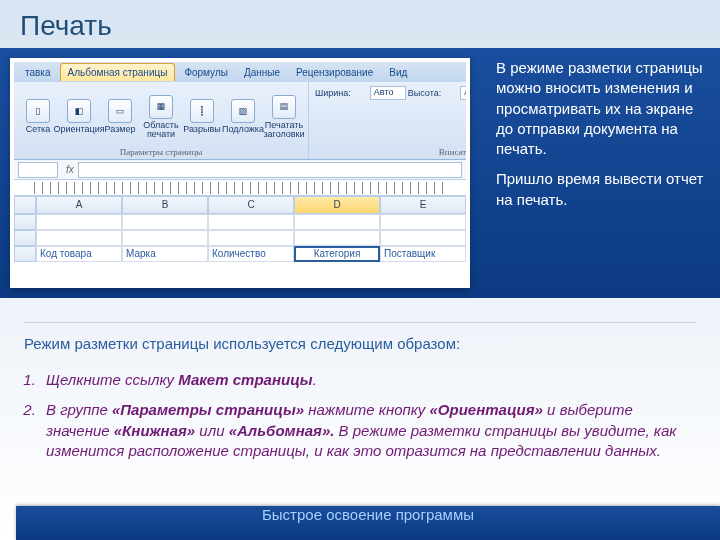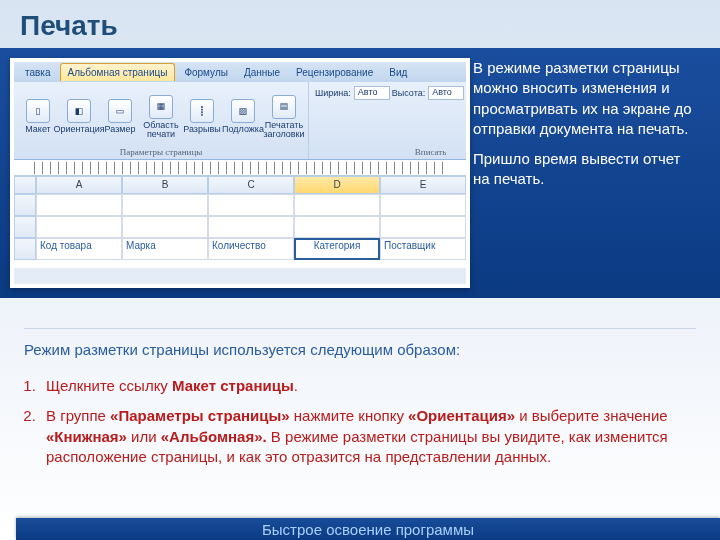--- a/index.html
+++ b/index.html
@@ -3,26 +3,26 @@
 <meta charset="utf-8">
 <style>
   * { box-sizing: border-box; margin: 0; padding: 0; }
   body {
     width: 720px; height: 540px;
     font-family: "Segoe UI", Tahoma, Arial, sans-serif;
     background: linear-gradient(to bottom, #d8e4f2 0%, #e8eef7 40%, #ffffff 100%);
     position: relative; overflow: hidden;
   }
   .title {
-    color: #1f4e79; font-size: 28px; font-weight: 700;
+    color: #1f4e79; font-size: 28px; font-weight: 400;
     padding: 10px 0 6px 20px;
   }
   .blue-band {
     background: linear-gradient(to bottom, #1a4e9e, #0b3a82);
-    height: 250px; padding: 10px; display: flex; gap: 3px;
+    height: 250px; padding: 10px; display: flex; gap: 26px;
   }
   .screenshot-wrap {
     background: #fff; border: 4px solid #fff; width: 460px; height: 230px;
     box-shadow: 0 2px 6px rgba(0,0,0,.3); overflow: hidden; flex-shrink: 0;
   }
   .right-text { color: #fff; font-size: 15px; line-height: 1.35; width: 220px; }
   .right-text p { margin-bottom: 10px; }
 
   
   .ex { width: 100%; height: 100%; background: #e4ecf7; font-size: 10px; color: #333; }
@@ -30,49 +30,49 @@
   .ex-tab { padding: 3px 7px; color: #174a8c; border-radius: 3px 3px 0 0; white-space: nowrap; }
   .ex-tab.active { background: linear-gradient(#fff3cf,#ffe79b); border: 1px solid #d8a030; border-bottom: none; }
   .ex-ribbon { display: flex; background: linear-gradient(#e8f0fb,#d3e1f3); height: 78px; border-bottom: 1px solid #94b5de; }
   .ex-group { border-right: 1px solid #b9cee8; padding: 4px 6px 2px 6px; display: flex; flex-direction: column; justify-content: space-between; }
   .ex-group-row { display: flex; gap: 5px; align-items: center; flex: 1; }
   .ex-bigbtn { width: 36px; display: flex; flex-direction: column; align-items: center; gap: 2px; font-size: 9px; color: #1a3c6e; text-align: center; line-height: 1; }
   .ex-bigbtn .ico { width: 24px; height: 24px; border: 1px solid #8aabd4; border-radius: 3px; background: linear-gradient(#fff,#e1ebf7); display: flex; align-items: center; justify-content: center; }
   .ex-group-name { font-size: 9px; color: #567; text-align: center; font-family: Liberation Serif, serif; }
   .ex-smallrow { display: flex; flex-direction: row; gap: 2px; font-size: 9px; color: #1a3c6e; }
   .ex-smallrow .line { display: flex; align-items: center; gap: 3px; }
-  .ex-input { width: 36px; height: 14px; background: #fff; border: 1px solid #a7bfdb; font-size: 9px; padding: 0 3px; }
+  .ex-input { width: 36px; height: 14px; background: #fff; border: 1px solid #a7bfdb; font-size: 9px; padding: 0 3px; margin-left: 16px; }
 
   .ex-formula { display: flex; height: 20px; background: #f4f7fb; border-bottom: 1px solid #b9cee8; align-items: center; }
   .ex-namebox { width: 40px; height: 16px; background: #fff; border: 1px solid #a7bfdb; margin: 0 4px; }
   .ex-fx { font-style: italic; color: #666; margin: 0 4px; }
   .ex-fline { flex: 1; height: 16px; background: #fff; border: 1px solid #a7bfdb; margin-right: 4px; }
 
   .ex-ruler { height: 16px; background: #fff; border-bottom: 1px solid #b9cee8; display:flex; align-items:center; }
   .ex-ruler-inner { flex:1; height:12px; margin:0 20px; background: repeating-linear-gradient(to right,#888 0,#888 1px,transparent 1px,transparent 8px); position:relative; }
 
   .ex-sheet { background: #fff; height: 92px; }
   .ex-cols { display: flex; height: 18px; }
   .ex-rowh { width: 22px; background: linear-gradient(#f2f6fc,#dfe9f5); border: 1px solid #b9cee8; }
   .ex-colh { flex: 1; background: linear-gradient(#f2f6fc,#dfe9f5); border: 1px solid #b9cee8; text-align: center; font-size: 10px; color: #345; line-height: 16px; }
   .ex-colh.sel { background: linear-gradient(#ffe9a8,#ffd86f); }
-  .ex-datarow { display: flex; height: 22px; }
+  .ex-datarow { display: flex; height: 16px; }
   .ex-rh { width: 22px; background: linear-gradient(#f2f6fc,#dfe9f5); border: 1px solid #b9cee8; text-align:center; font-size:10px; line-height:16px; color:#345; }
   .ex-cell { flex: 1; border: 1px solid #d3dce8; background: #fff; font-size: 10px; padding: 1px 3px; color: #2a5d9e; white-space: nowrap; overflow: hidden; }
   .ex-cell.sel { background: #fff; outline: 2px solid #2a5d9e; outline-offset: -2px; text-align: center; }
 
-  .mid-section { padding: 30px 24px 6px 24px; }
+  .mid-section { padding: 24px 24px 6px 24px; }
   .mid-caption { color: #2a5d9e; font-size: 15px; border-top: 1px solid #c9d6e8; padding-top: 12px; }
-  .steps { padding: 12px 30px 0 40px; font-size: 15px; color: #b91c1c; }
+  .steps { padding: 12px 30px 0 40px; font-size: 15px; color: #701a75; font-style: italic; }
   .steps li { margin-bottom: 10px; line-height: 1.35; padding-left: 6px; }
   .steps b { font-weight: 700; }
   .bottom-band {
-    position: absolute; bottom: 0; left: 16px; right: 0; height: 22px;
+    position: absolute; bottom: 0; left: 16px; right: 0; height: 34px;
     background: linear-gradient(to bottom,#184d9a,#0b3a82);
-    color: #a8cfff; font-size: 15px; display: flex; align-items: center; justify-content: center;
+    color: #a8cfff; font-size: 15px; display: flex; align-items: flex-start; justify-content: center;
     box-shadow: 0 -1px 3px rgba(0,0,0,.3);
   }
 </style>
 </head>
 <body>
 
 <div class="title">Печать</div>
 
 <div class="blue-band">
   <div class="screenshot-wrap">
@@ -83,21 +83,21 @@
         <span class="ex-tab">Формулы</span>
         <span class="ex-tab">Данные</span>
         <span class="ex-tab">Рецензирование</span>
         <span class="ex-tab">Вид</span>
       </div>
       <div class="ex-ribbon">
         <div class="ex-group" style="flex:3">
           <div class="ex-group-row">
             <div class="ex-bigbtn">
                 <div class="ico">▯</div>
-                <span>Макет</span>
+                <span>Сетка</span>
               </div>
             <div class="ex-bigbtn">
                 <div class="ico">◧</div>
                 <span>Ориентация</span>
               </div>
             <div class="ex-bigbtn">
                 <div class="ico">▭</div>
                 <span>Размер</span>
               </div>
             <div class="ex-bigbtn">
@@ -129,20 +129,25 @@
                 <span>Высота:</span>
                 <span class="ex-input">Авто</span>
               </div>
             <div class="line">
                 <span>Масштаб:</span>
                 <span class="ex-input">100%</span>
               </div>
           </div>
           <div class="ex-group-name">Вписать</div>
         </div>
+      </div>
+      <div class="ex-formula">
+        <div class="ex-namebox"></div>
+        <span class="ex-fx">fx</span>
+        <div class="ex-fline"></div>
       </div>
       <div class="ex-ruler">
           <div class="ex-ruler-inner"></div>
         </div>
       <div class="ex-sheet">
         <div class="ex-cols">
           <div class="ex-rowh"></div>
           <div class="ex-colh">A</div>
           <div class="ex-colh">B</div>
           <div class="ex-colh">C</div>

